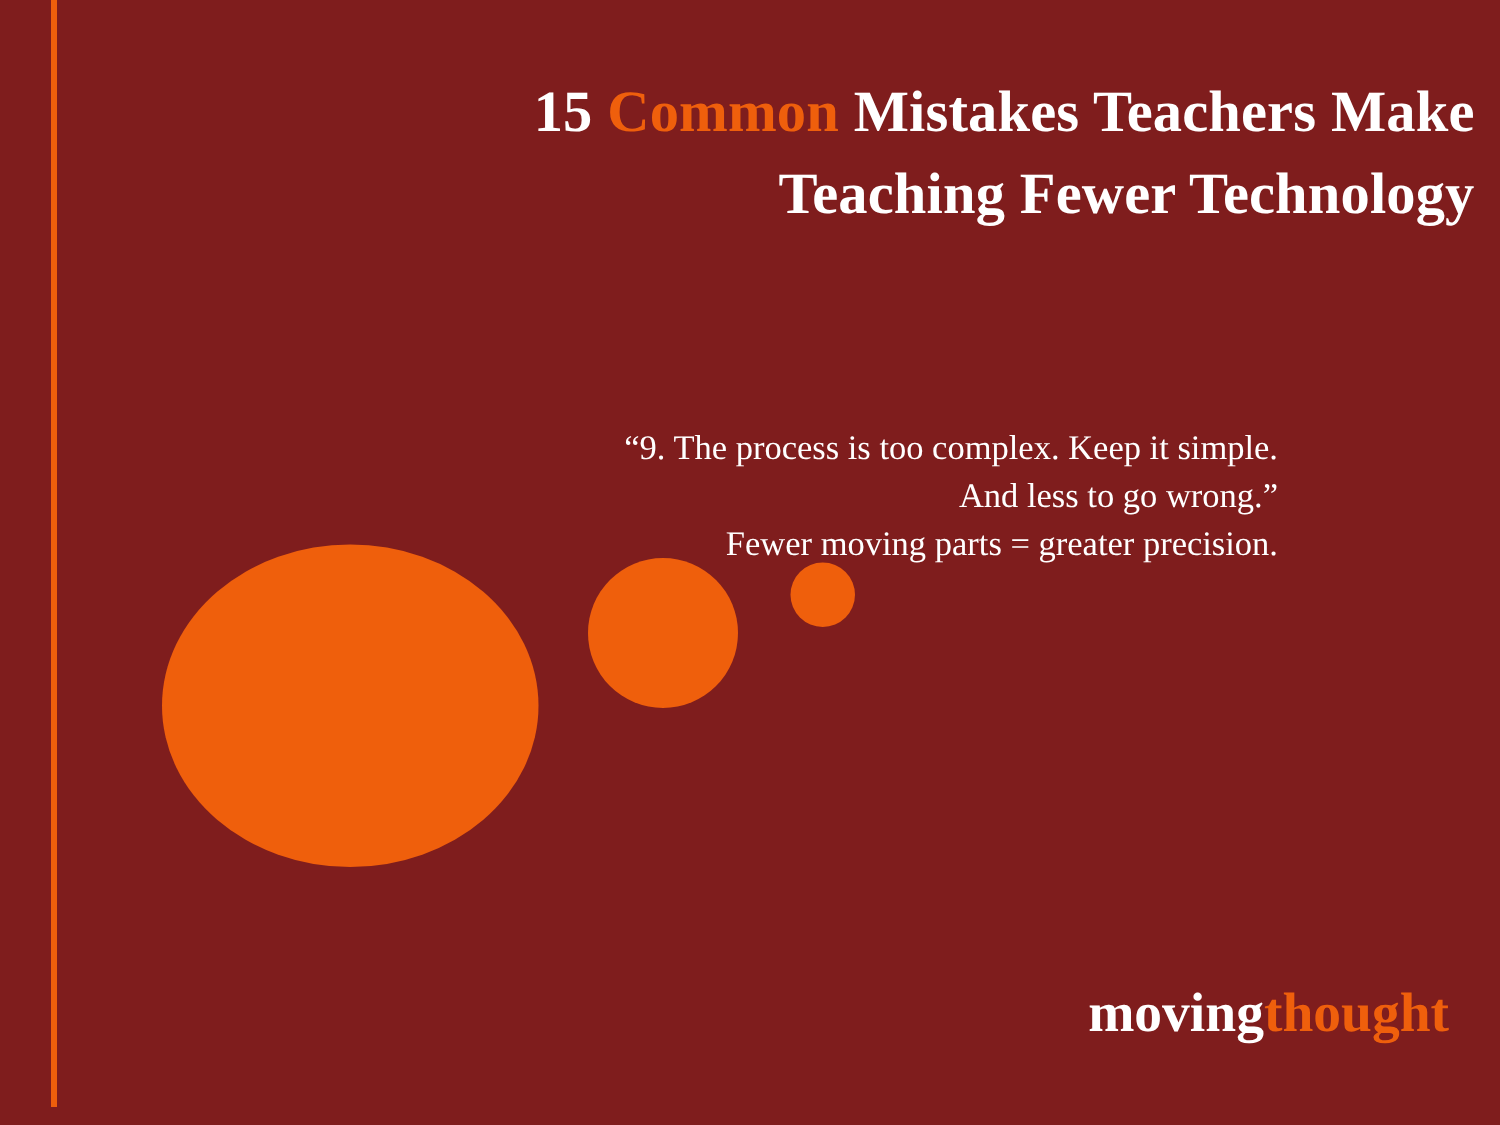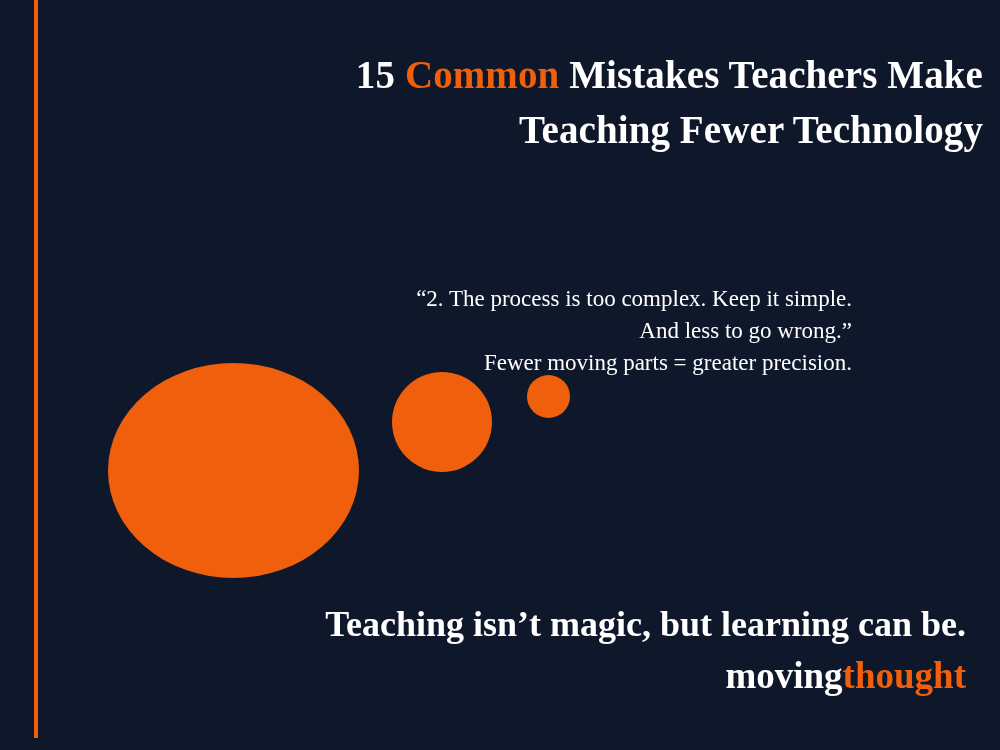--- a/index.html
+++ b/index.html
@@ -11,21 +11,21 @@
     width: 1000px;
     height: 750px;
     overflow: hidden;
     font-family: "Liberation Serif", "DejaVu Serif", serif;
   }
 
   .slide {
     position: relative;
     width: 1000px;
     height: 750px;
-    background: #0f172a;
+    background: #7f1d1d;
     overflow: hidden;
   }
 
   
   .accent-rule {
     position: absolute;
     left: 34px;
     top: 0;
     width: 4px;
     height: 738px;
@@ -132,26 +132,25 @@
 <div class="slide">
 
   <div class="accent-rule"></div>
 
   <div class="title-block">
     <span class="title-line"><span>15 </span><span class="title-accent">Common</span><span> Mistakes Teachers Make</span></span>
     <span class="title-line">Teaching Fewer Technology</span>
   </div>
 
   <div class="quote-block">
-    <span class="quote-line">“2. The process is too complex. Keep it simple.</span>
+    <span class="quote-line">“9. The process is too complex. Keep it simple.</span>
     <span class="quote-line">And less to go wrong.”</span>
     <span class="quote-line">Fewer moving parts = greater precision.</span>
   </div>
 
   <div class="circle circle-large"></div>
   <div class="circle circle-medium"></div>
   <div class="circle circle-small"></div>
 
-  <div class="tagline">Teaching isn’t magic, but learning can be.</div>
 
   <div class="brand"><span class="brand-first">moving</span><span class="brand-second">thought</span></div>
 
 </div>
 
 </body></html>

